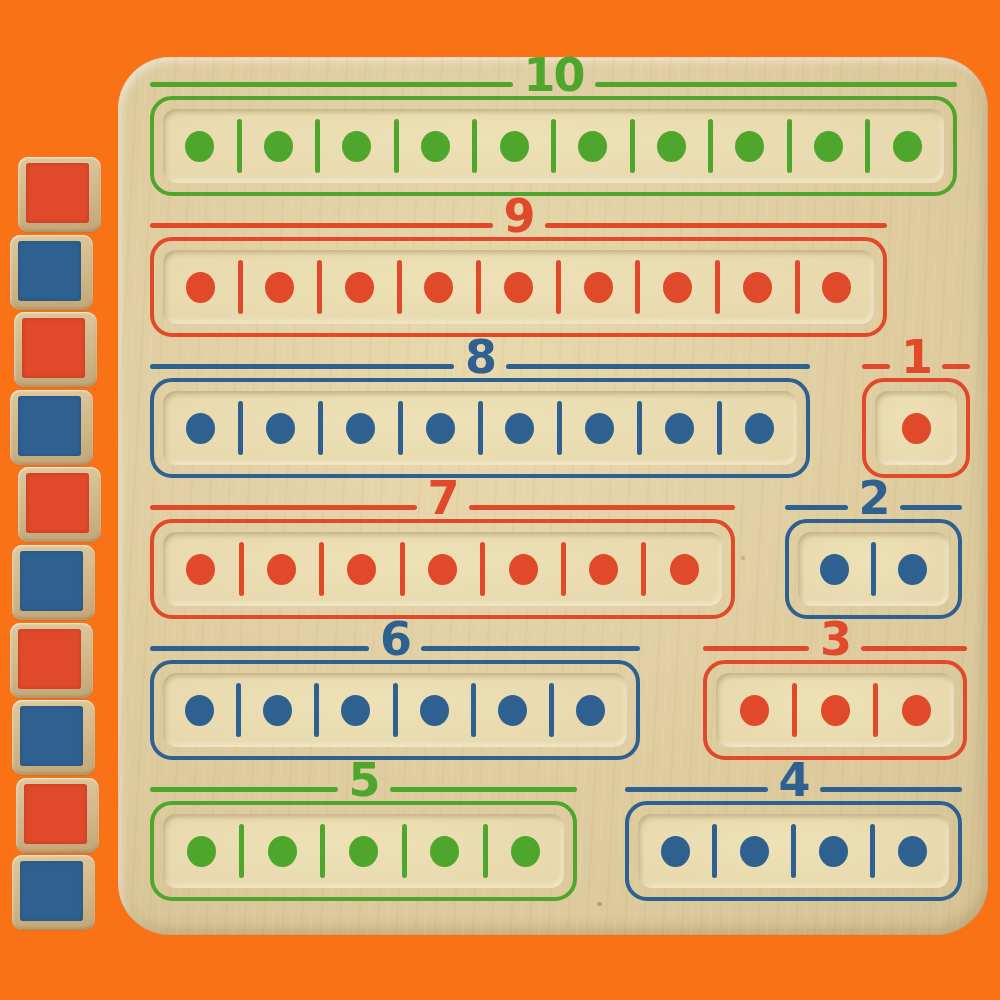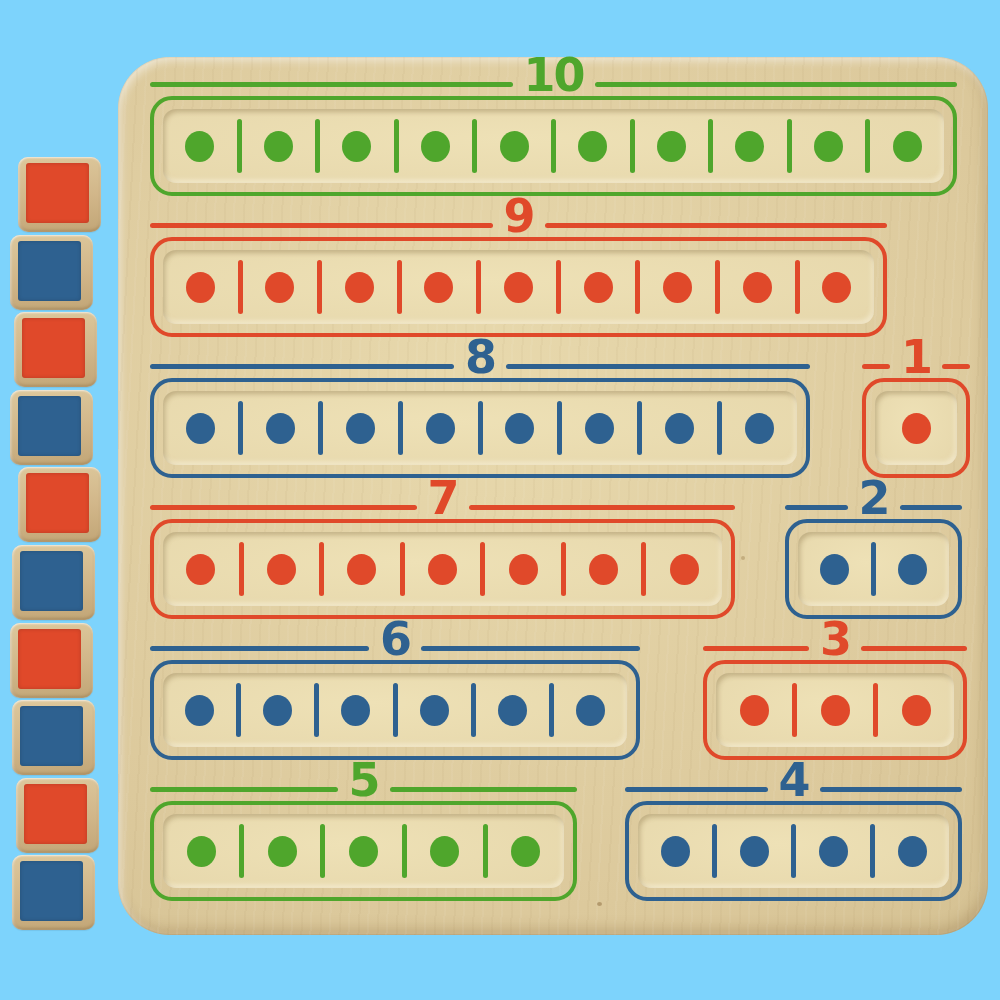--- a/index.html
+++ b/index.html
@@ -1,17 +1,17 @@
 <!DOCTYPE html>
 <html><head>
 <meta charset="utf-8">
 <style>
   html,body{margin:0;padding:0;background:#ffffff;}
   body{width:1000px;height:1000px;font-family:"DejaVu Sans",sans-serif;}
-  .scene{position:relative;width:1000px;height:1000px;overflow:hidden;background:#7dd3fc;}
+  .scene{position:relative;width:1000px;height:1000px;overflow:hidden;background:#f97316;}
 
   
   #blockStack{position:absolute;left:6px;top:157px;width:98px;height:786px;}
   .block{position:absolute;width:83px;height:75px;border-radius:10px;
     background:linear-gradient(175deg,#ddc89c 0%,#d1b689 55%,#c2a677 100%);
     box-shadow:inset 0 1px 2px rgba(255,255,255,.65),
                inset 0 -2px 3px rgba(120,90,45,.35),
                inset 2px 0 2px rgba(255,255,255,.3),
                0 1px 1px rgba(0,0,0,.07);}
   .block-face{position:absolute;left:8px;top:6px;right:12px;bottom:9px;border-radius:3px;

